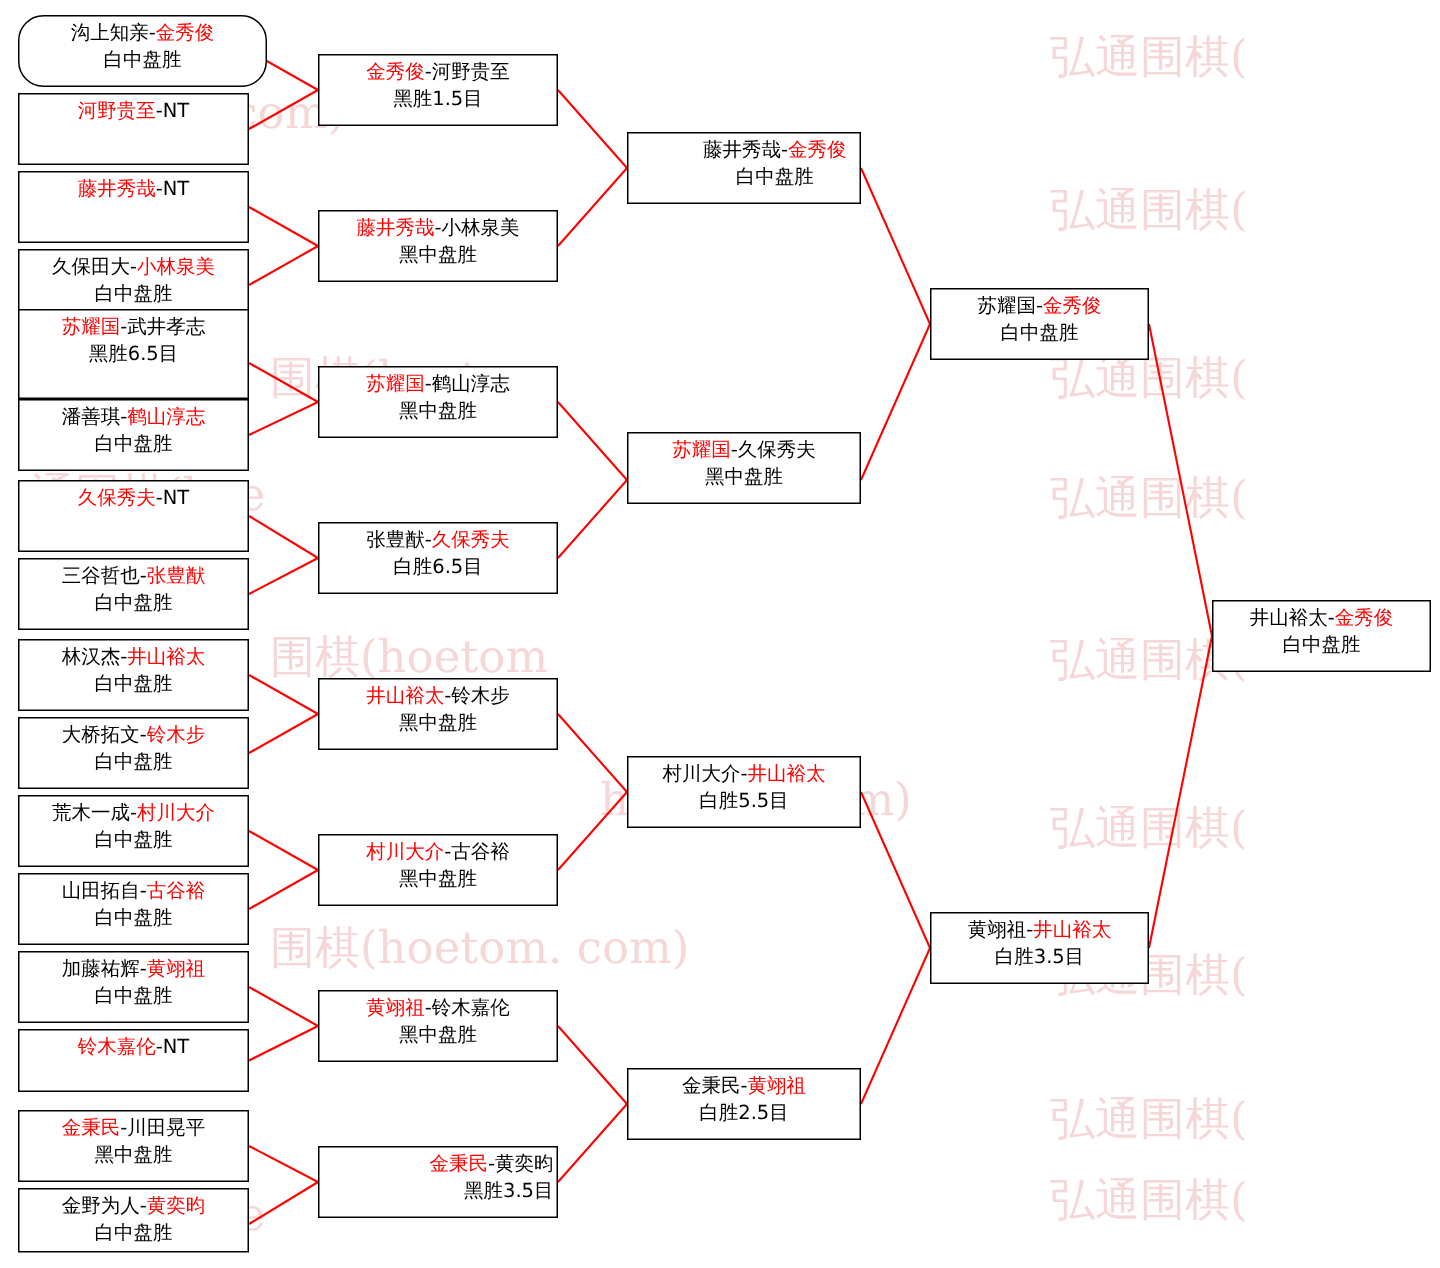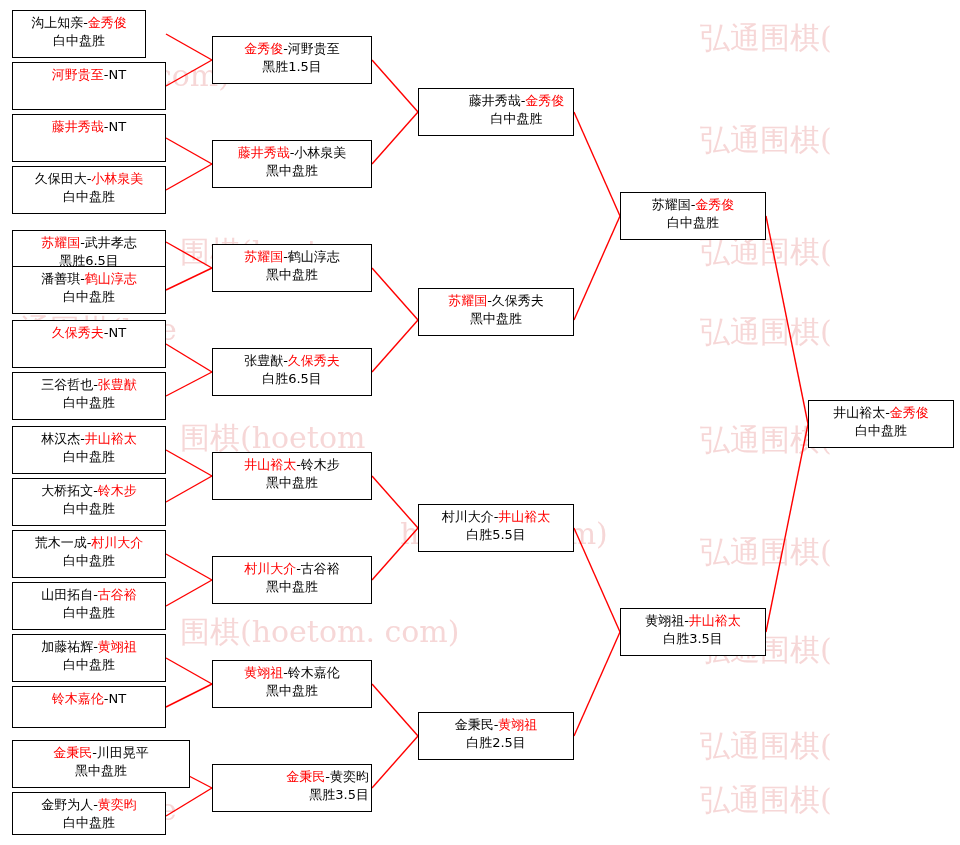--- a/index.html
+++ b/index.html
@@ -88,35 +88,35 @@
       <path d="M372,684 L418,736" stroke="#ff0000" stroke-width="1.4" fill="none"></path>
       <path d="M372,788 L418,736" stroke="#ff0000" stroke-width="1.4" fill="none"></path>
       <path d="M574,112 L620,216" stroke="#ff0000" stroke-width="1.4" fill="none"></path>
       <path d="M574,320 L620,216" stroke="#ff0000" stroke-width="1.4" fill="none"></path>
       <path d="M574,528 L620,632" stroke="#ff0000" stroke-width="1.4" fill="none"></path>
       <path d="M574,736 L620,632" stroke="#ff0000" stroke-width="1.4" fill="none"></path>
       <path d="M766,216 L808,424" stroke="#ff0000" stroke-width="1.4" fill="none"></path>
       <path d="M766,632 L808,424" stroke="#ff0000" stroke-width="1.4" fill="none"></path>
     </svg>
   <div id="nodes">
-      <div class="node" style="left: 12px; top: 10px; width: 134px; height: 48px;">
+      <div class="node" style="left: 12px; top: 10px; width: 166px; height: 48px; border-radius: 17px;">
         <span class="ln1"><span class="k">沟上知亲</span><span class="k">-</span><span class="r">金秀俊</span></span>
         <span class="ln2"><span class="k">白中盘胜</span></span>
       </div>
       <div class="node" style="left: 12px; top: 62px; width: 154px; height: 48px;">
         <span class="ln1"><span class="r">河野贵至</span><span class="k">-NT</span></span>
       </div>
       <div class="node" style="left: 12px; top: 114px; width: 154px; height: 48px;">
         <span class="ln1"><span class="r">藤井秀哉</span><span class="k">-NT</span></span>
       </div>
       <div class="node" style="left: 12px; top: 166px; width: 154px; height: 48px;">
         <span class="ln1"><span class="k">久保田大</span><span class="k">-</span><span class="r">小林泉美</span></span>
         <span class="ln2"><span class="k">白中盘胜</span></span>
       </div>
-      <div class="node" style="left: 12px; top: 230px; width: 154px; height: 48px;">
+      <div class="node" style="left: 12px; top: 206px; width: 154px; height: 60px;">
         <span class="ln1"><span class="r">苏耀国</span><span class="k">-武井孝志</span></span>
         <span class="ln2"><span class="k">黑胜6.5目</span></span>
       </div>
       <div class="node" style="left: 12px; top: 266px; width: 154px; height: 48px;">
         <span class="ln1"><span class="k">潘善琪</span><span class="k">-</span><span class="r">鹤山淳志</span></span>
         <span class="ln2"><span class="k">白中盘胜</span></span>
       </div>
       <div class="node" style="left: 12px; top: 320px; width: 154px; height: 48px;">
         <span class="ln1"><span class="r">久保秀夫</span><span class="k">-NT</span></span>
       </div>
@@ -140,21 +140,21 @@
         <span class="ln1"><span class="k">山田拓自</span><span class="k">-</span><span class="r">古谷裕</span></span>
         <span class="ln2"><span class="k">白中盘胜</span></span>
       </div>
       <div class="node" style="left: 12px; top: 634px; width: 154px; height: 48px;">
         <span class="ln1"><span class="k">加藤祐辉</span><span class="k">-</span><span class="r">黄翊祖</span></span>
         <span class="ln2"><span class="k">白中盘胜</span></span>
       </div>
       <div class="node" style="left: 12px; top: 686px; width: 154px; height: 42px;">
         <span class="ln1"><span class="r">铃木嘉伦</span><span class="k">-NT</span></span>
       </div>
-      <div class="node" style="left: 12px; top: 740px; width: 178px; height: 48px;">
+      <div class="node" style="left: 12px; top: 740px; width: 154px; height: 48px;">
         <span class="ln1"><span class="r">金秉民</span><span class="k">-川田晃平</span></span>
         <span class="ln2"><span class="k">黑中盘胜</span></span>
       </div>
       <div class="node" style="left: 12px; top: 792px; width: 154px; height: 43px;">
         <span class="ln1"><span class="k">金野为人</span><span class="k">-</span><span class="r">黄奕昀</span></span>
         <span class="ln2"><span class="k">白中盘胜</span></span>
       </div>
       <div class="node" style="left: 212px; top: 36px; width: 160px; height: 48px;">
         <span class="ln1"><span class="r">金秀俊</span><span class="k">-河野贵至</span></span>
         <span class="ln2"><span class="k">黑胜1.5目</span></span>

